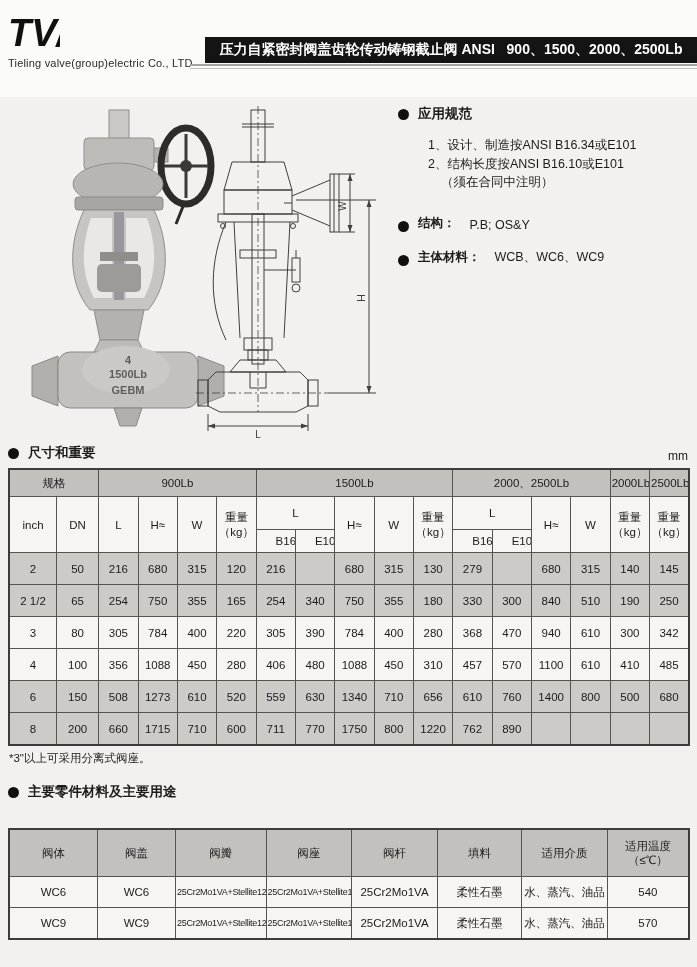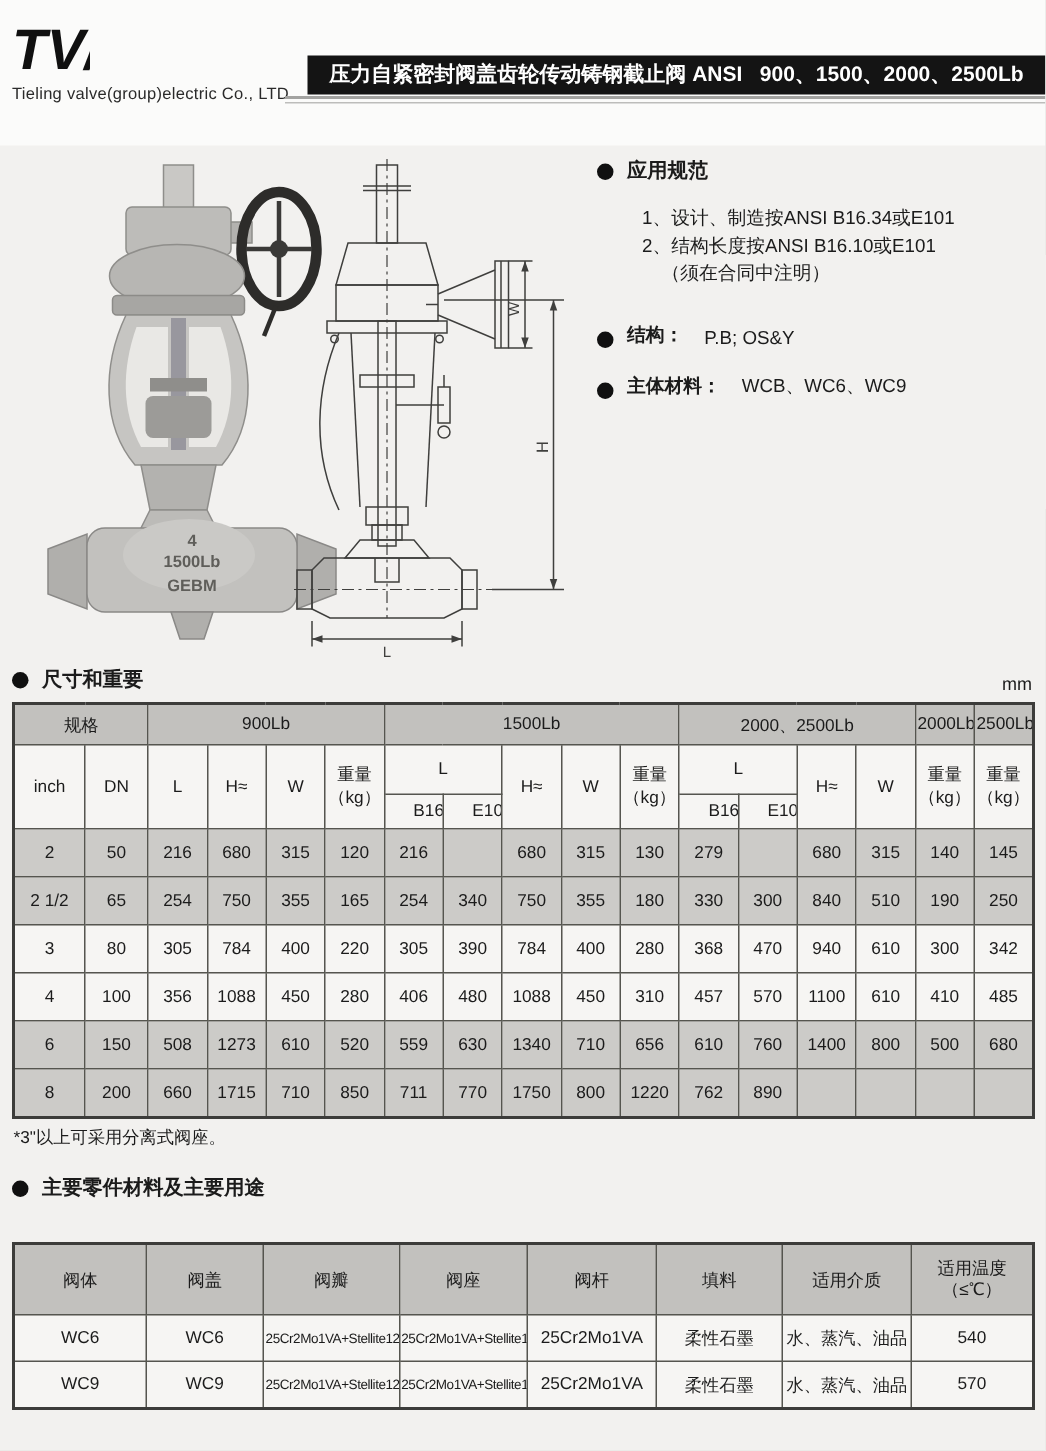--- a/index.html
+++ b/index.html
@@ -351,21 +351,21 @@
         <td>800</td>
         <td>500</td>
         <td>680</td>
       </tr>
       <tr>
         <td>8</td>
         <td>200</td>
         <td>660</td>
         <td>1715</td>
         <td>710</td>
-        <td>850</td>
+        <td>600</td>
         <td>711</td>
         <td>770</td>
         <td>1750</td>
         <td>800</td>
         <td>1220</td>
         <td>762</td>
         <td>890</td>
         <td></td>
         <td></td>
         <td></td>

